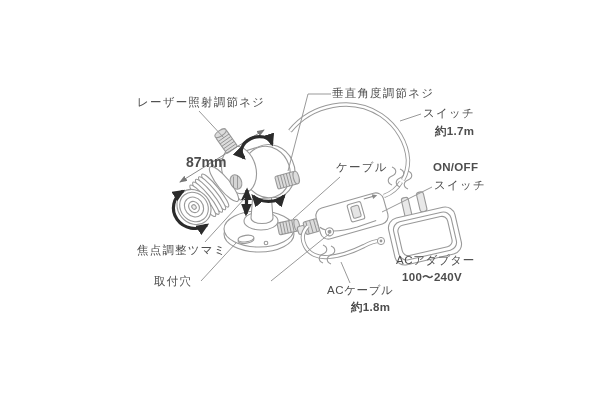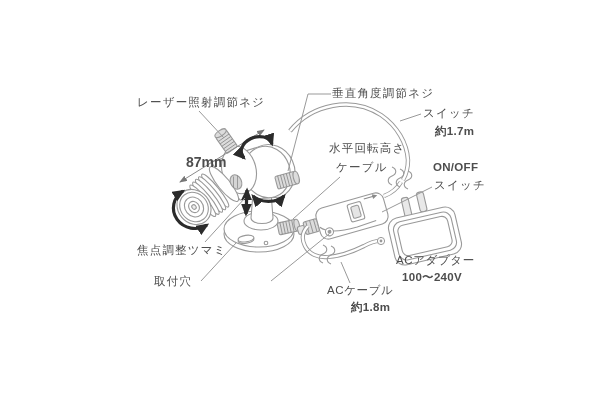--- a/index.html
+++ b/index.html
@@ -212,21 +212,20 @@
     <path d="M201,281 L236,243"></path>
     <path d="M271,281 L329,234"></path>
     <path d="M350,283 L341,262"></path>
   </g>
 </svg>
 
   <div class="lbl" id="lbl-laser">レーザー照射調節ネジ</div>
   <div class="lbl" id="lbl-vertical">垂直角度調節ネジ</div>
   <div class="lbl" id="lbl-cable">スイッチ</div>
   <div class="lbl latin" id="lbl-cable-len">約1.7m</div>
-  <div class="lbl" id="lbl-horiz1">水平回転高さ</div>
   <div class="lbl" id="lbl-horiz2">ケーブル</div>
   <div class="lbl latin" id="lbl-onoff">ON/OFF</div>
   <div class="lbl" id="lbl-switch">スイッチ</div>
   <div class="lbl latin" id="lbl-dim">87mm</div>
   <div class="lbl" id="lbl-focus">焦点調整ツマミ</div>
   <div class="lbl" id="lbl-mount">取付穴</div>
   <div class="lbl" id="lbl-accable">ACケーブル</div>
   <div class="lbl latin" id="lbl-aclen">約1.8m</div>
   <div class="lbl" id="lbl-adapter">ACアダプター</div>
   <div class="lbl latin" id="lbl-volt">100〜240V</div>

